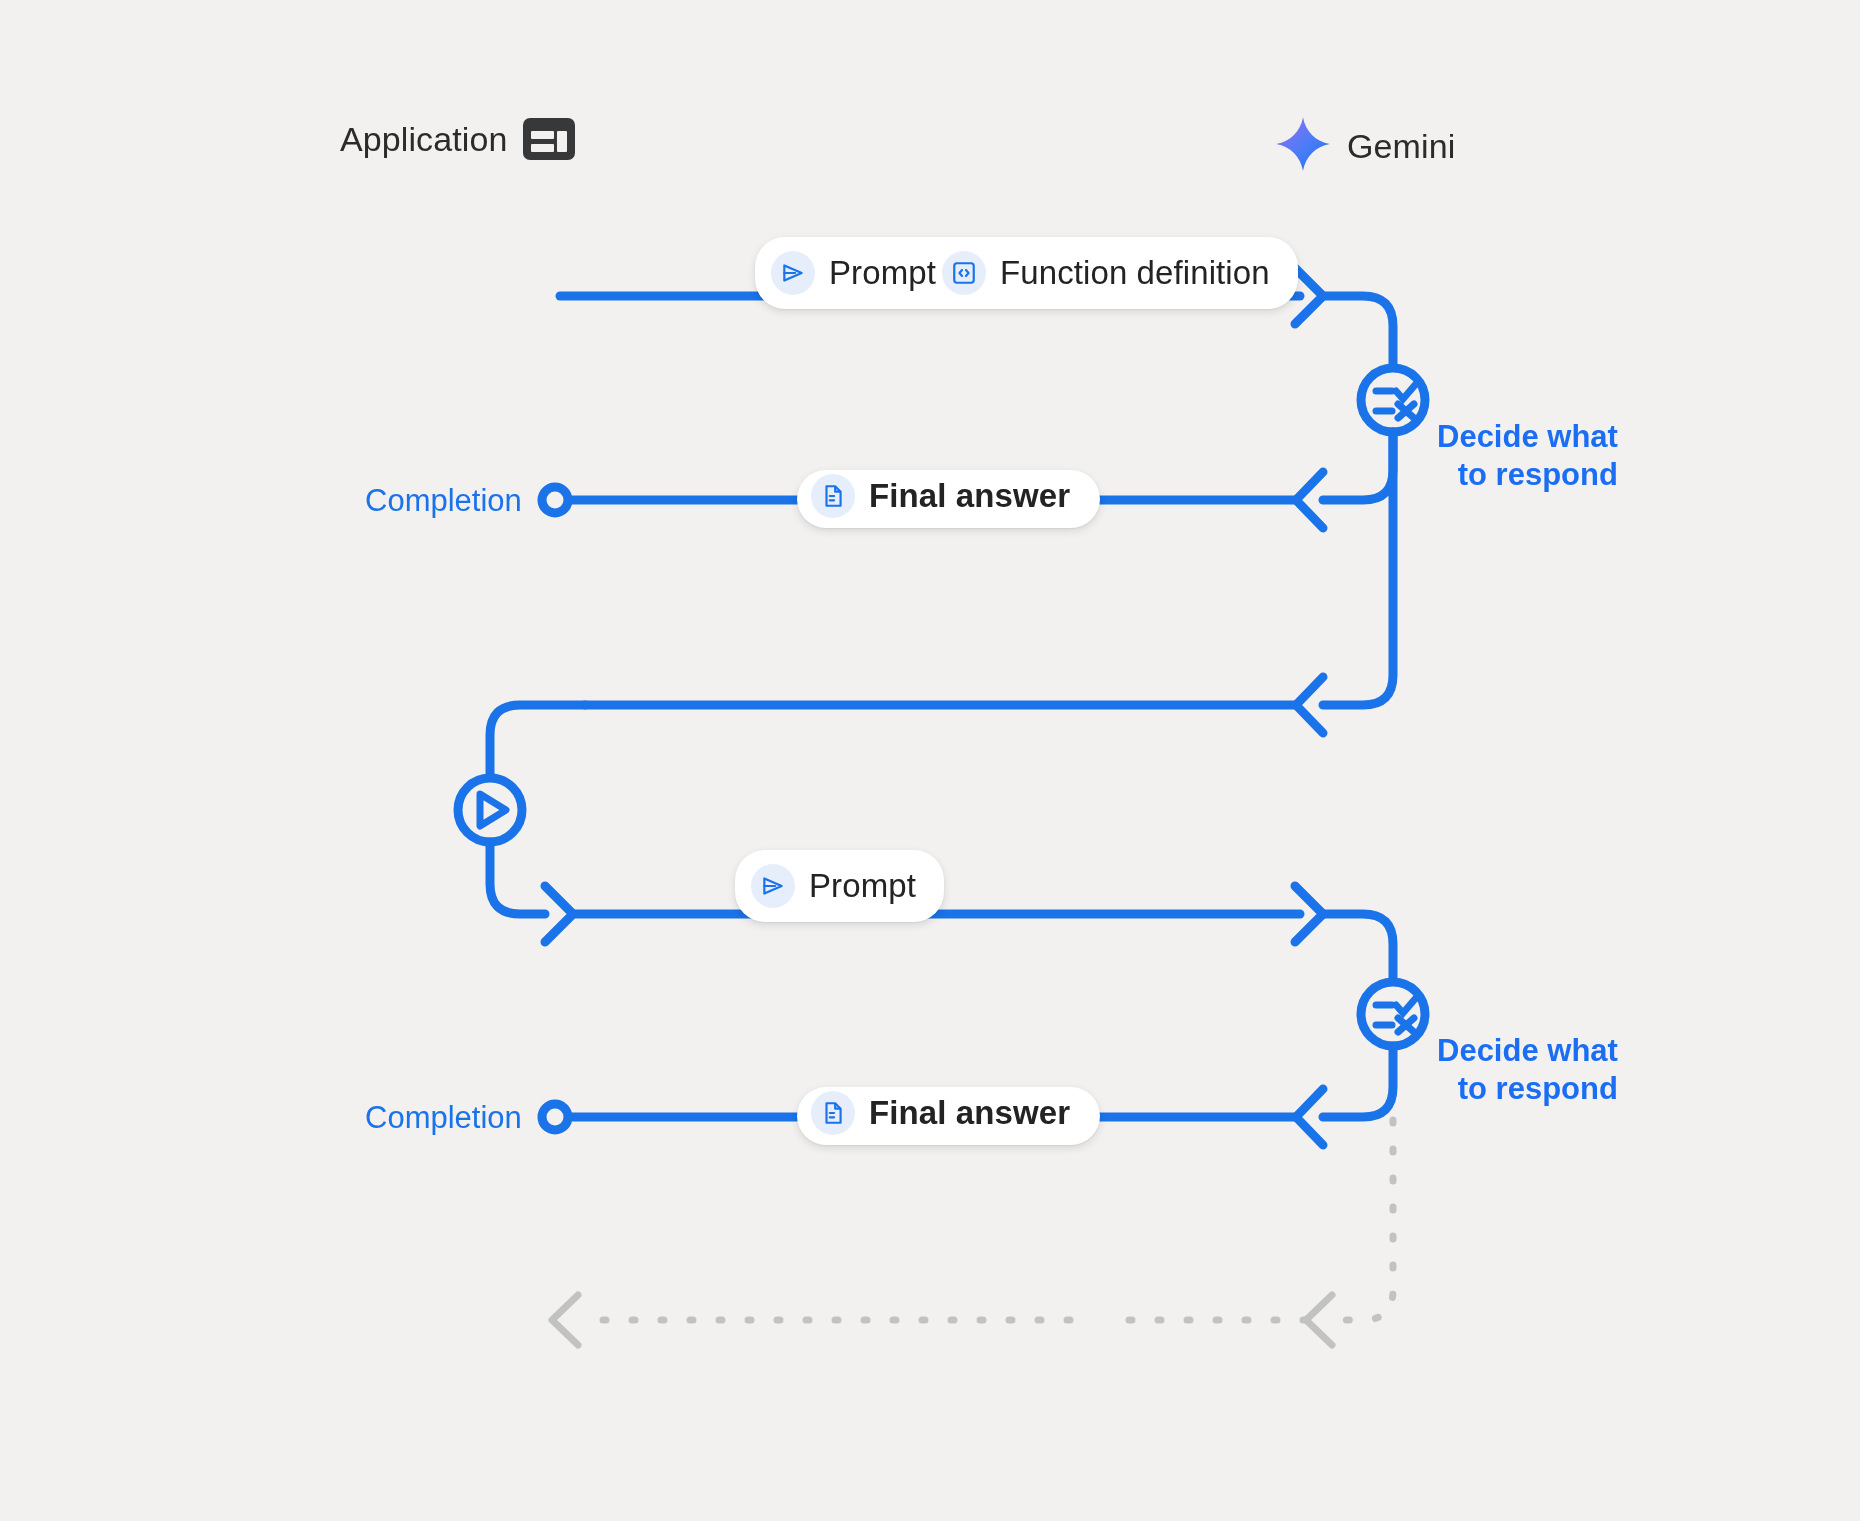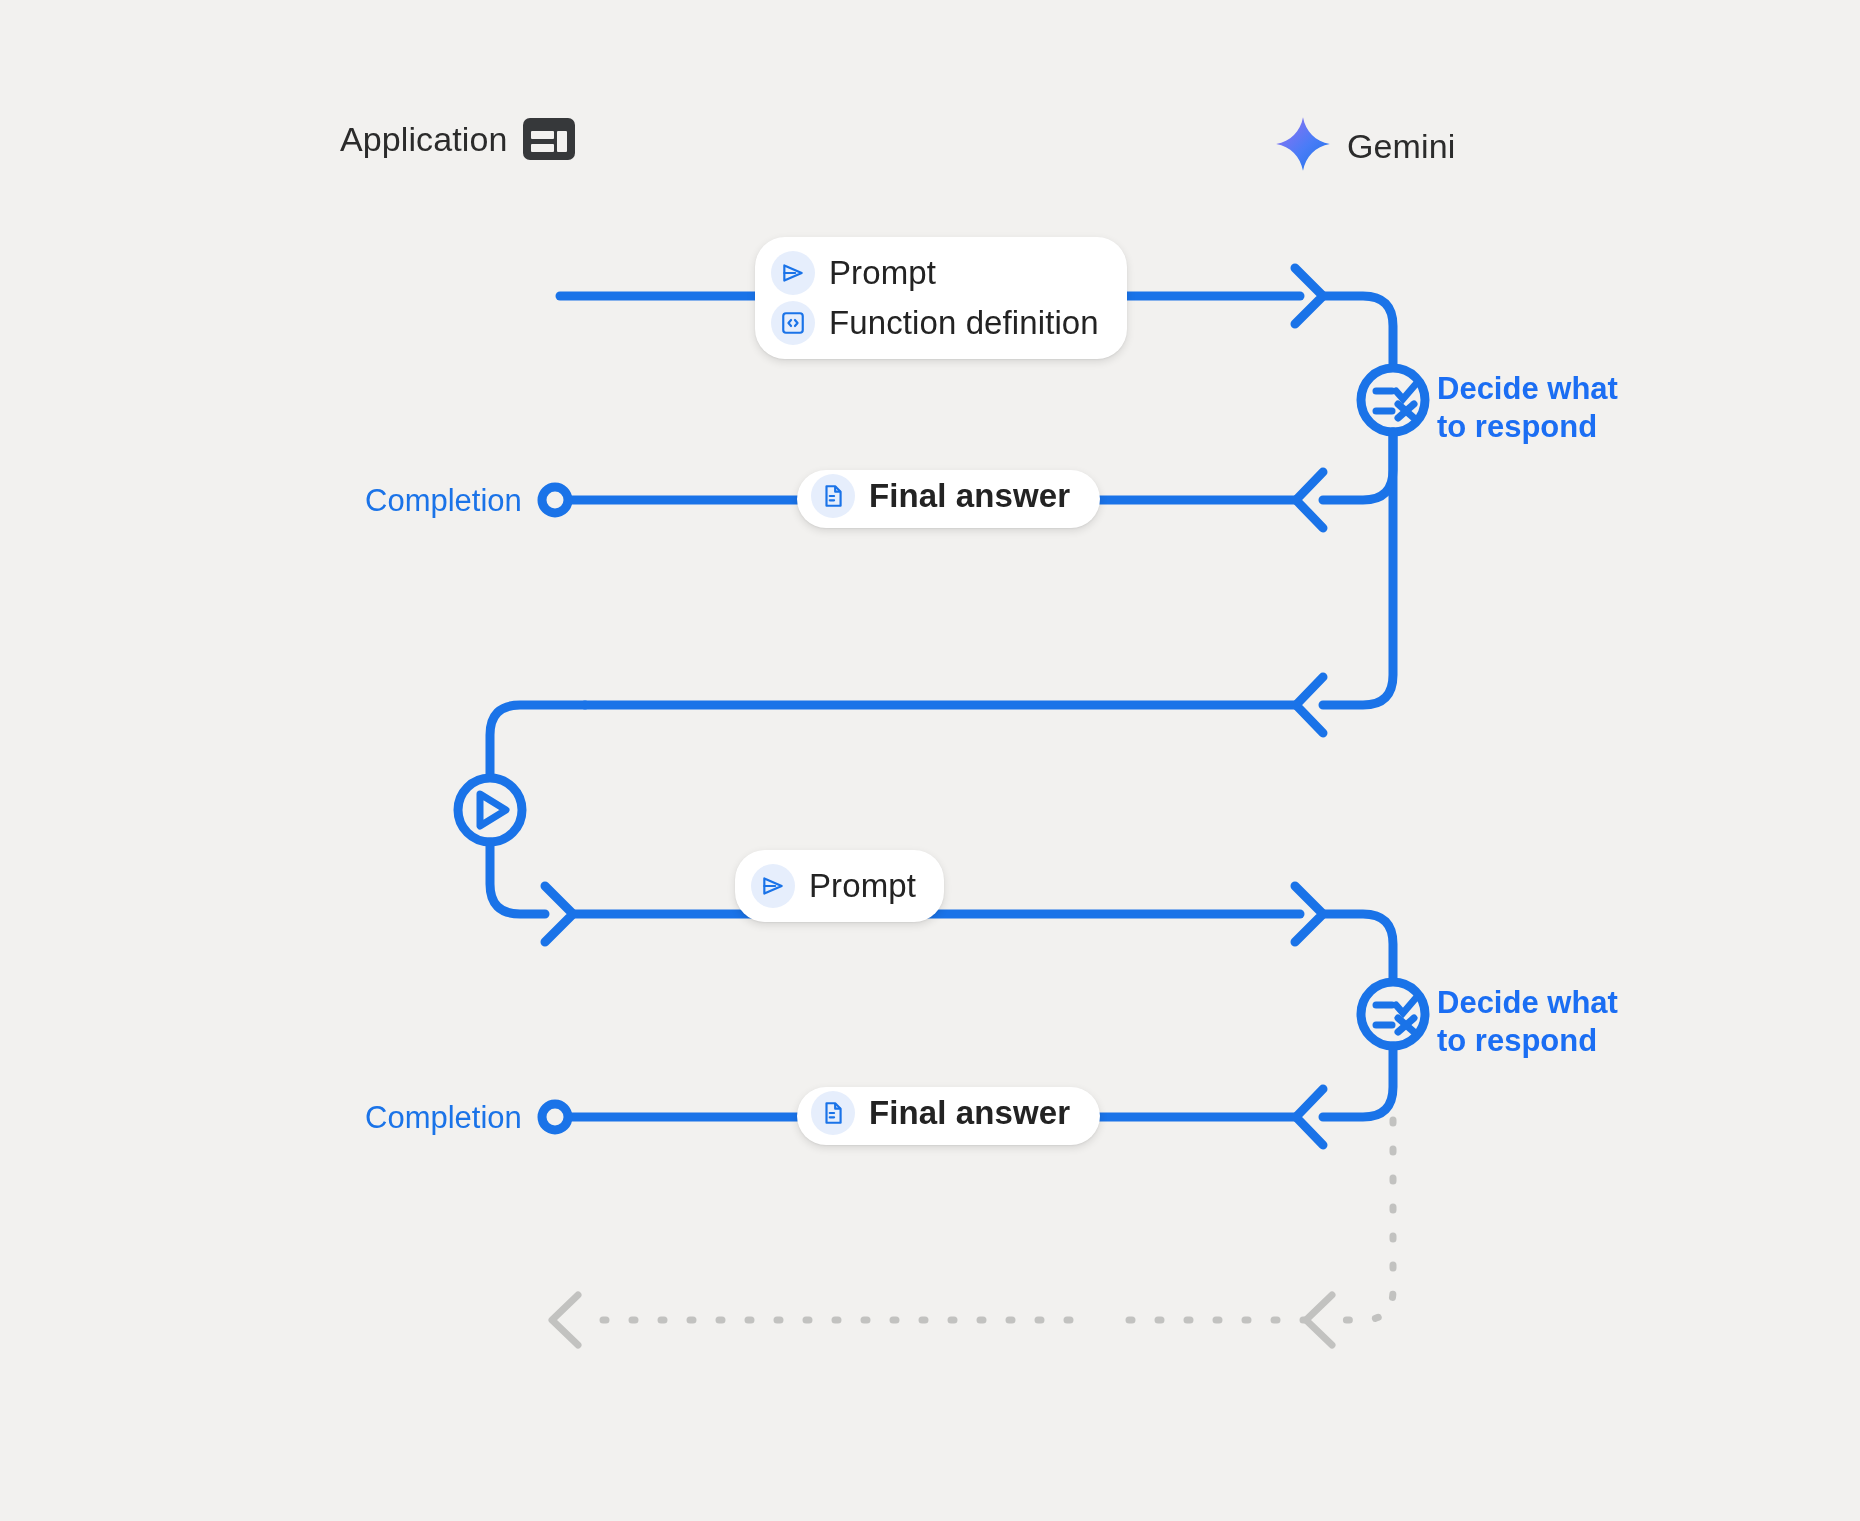--- a/index.html
+++ b/index.html
@@ -64,21 +64,21 @@
   .gem-icon { width: 56px; height: 56px; flex: none; }
 
   
   .card {
     position: absolute;
     background: #ffffff;
     border-radius: 30px;
     box-shadow: 0 3px 9px rgba(0,0,0,.11), 0 1px 2px rgba(0,0,0,.06);
     padding: 14px 28px 14px 16px;
     display: flex;
-    flex-direction: column;
+    flex-direction: row;
     gap: 6px;
     z-index: 5;
   }
   .card.single { border-radius: 34px; padding: 4px 30px 10px 14px; font-weight: bold; }
   .row {
     display: flex;
     align-items: center;
     gap: 14px;
     white-space: nowrap;
   }
@@ -100,21 +100,21 @@
   
   .note {
     position: absolute;
     color: #1a73e8;
     font-size: 31px;
     line-height: 1.22;
     white-space: pre-line;
     z-index: 4;
   }
   .note.blue-strong { color: #1b6ef3; font-weight: 700; }
-  .note.right { text-align: left; }
+  .note.right { text-align: right; margin-top: 48px; }
   .note.leftal { text-align: right; }
 
   .loop-label {
     position: absolute;
     font-size: 31px;
     color: #3c3c3c;
     background: #f2f1ef;
     padding: 0 16px;
     z-index: 4;
     white-space: nowrap;

